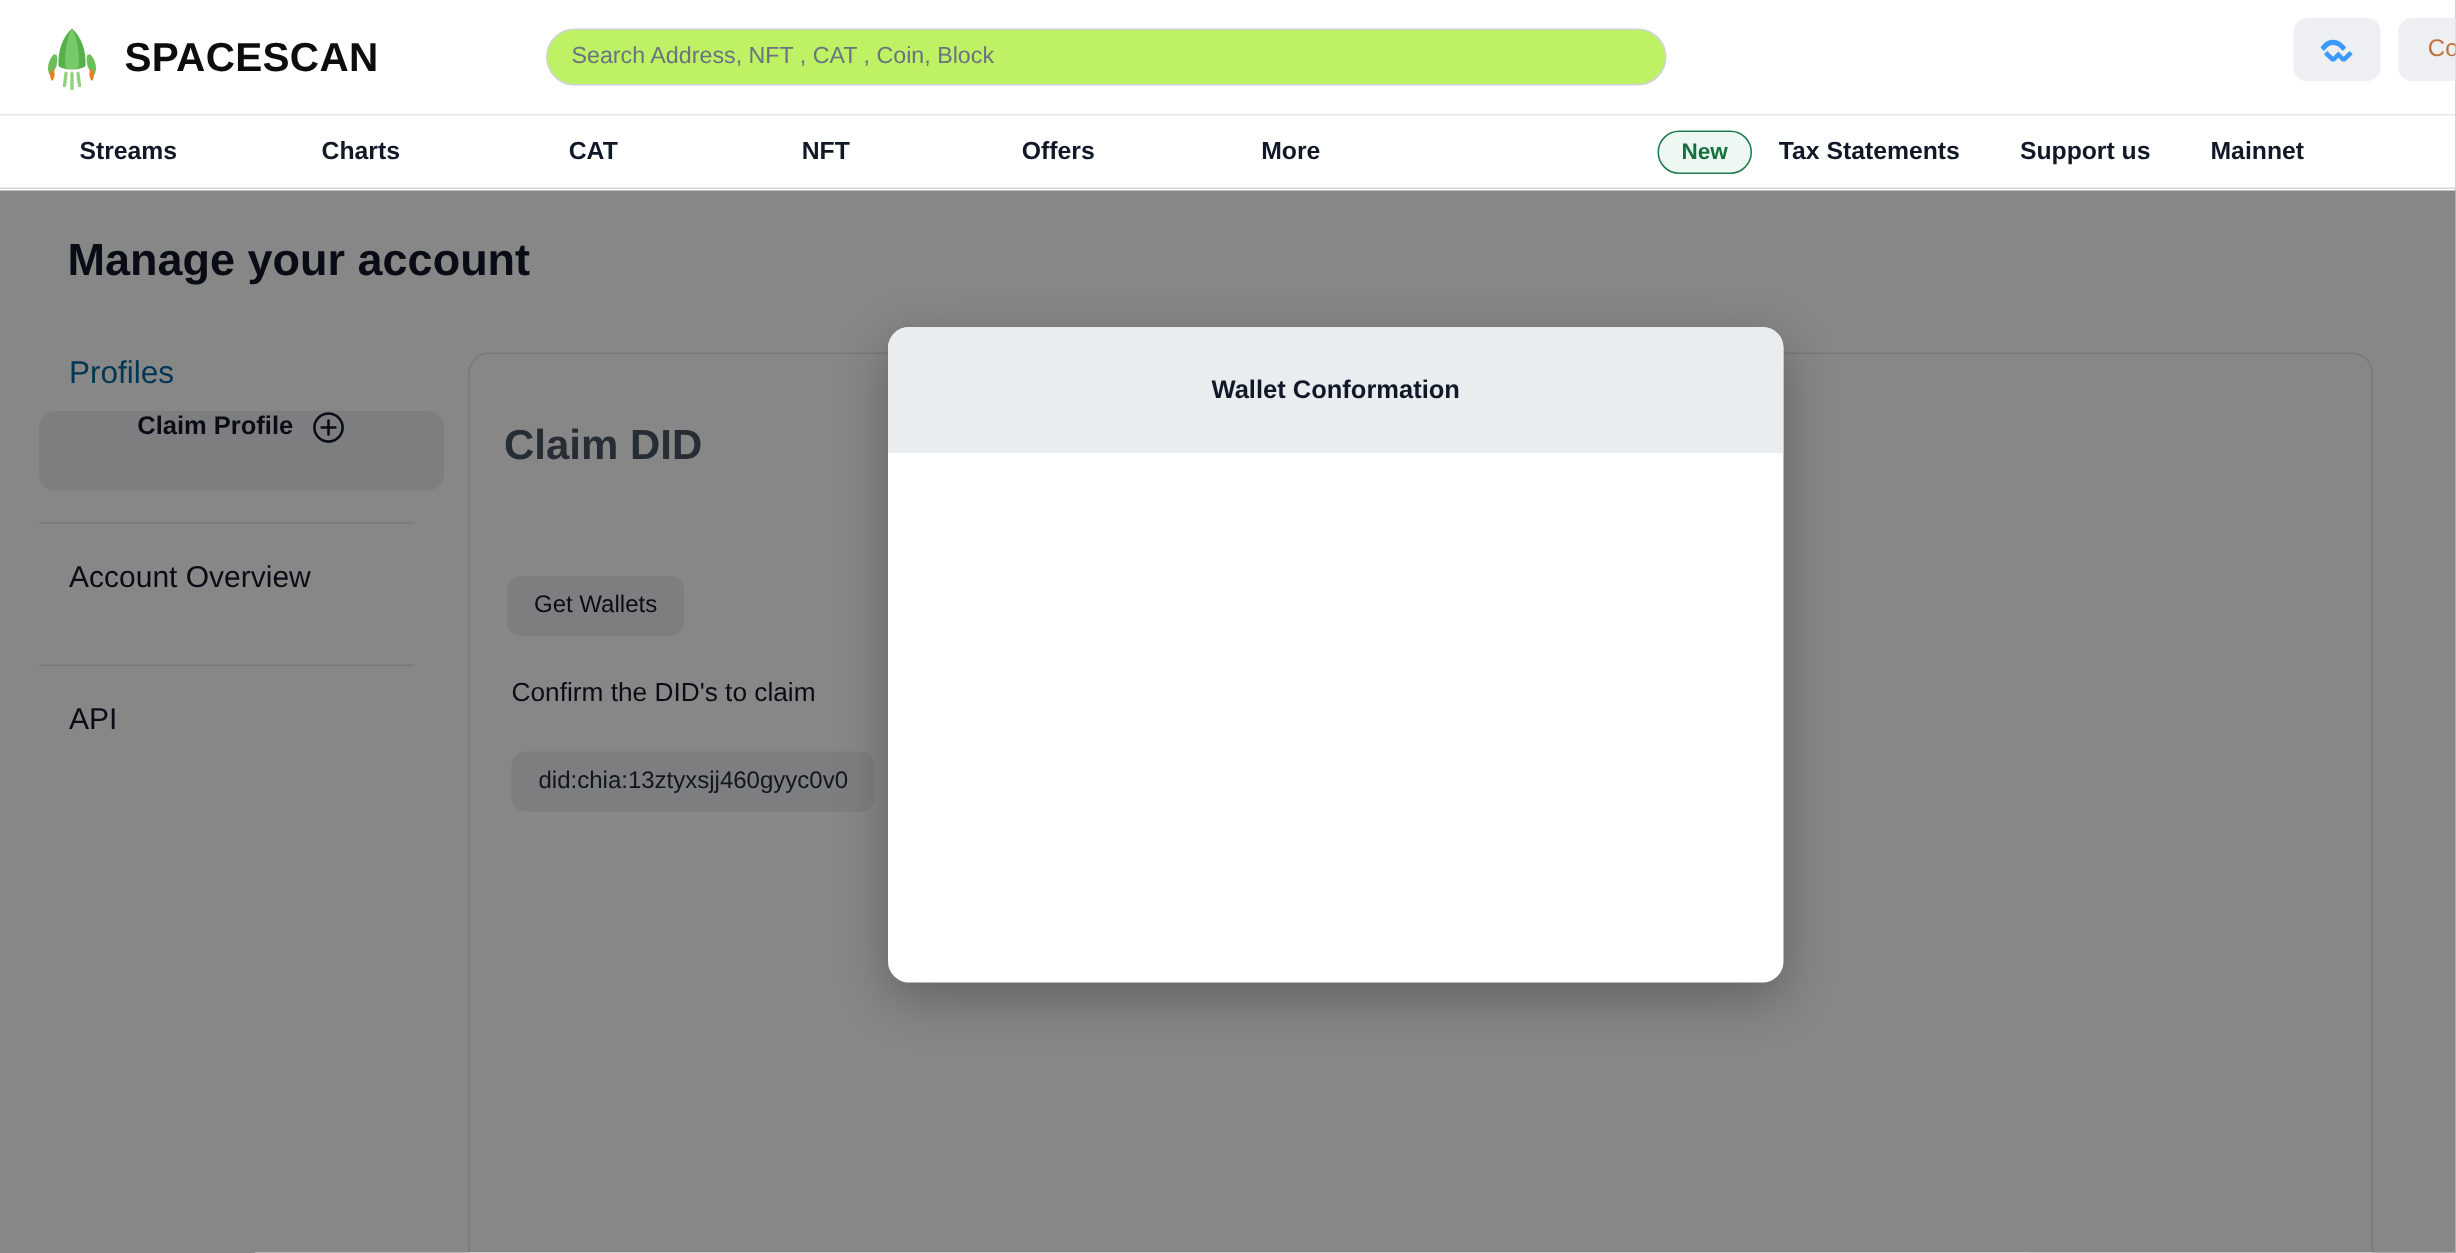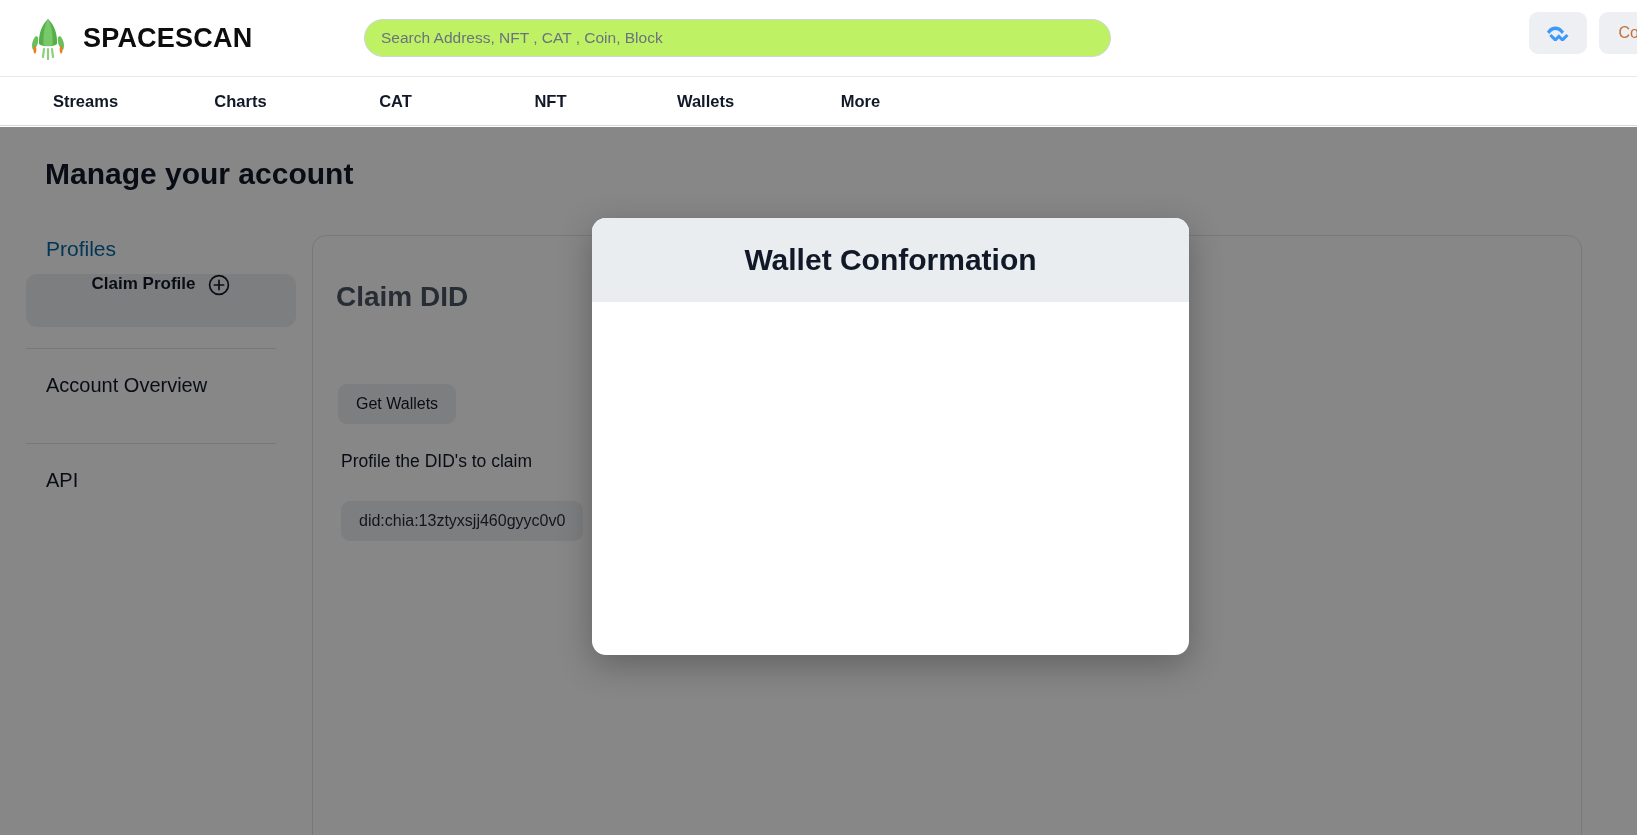--- a/index.html
+++ b/index.html
@@ -320,21 +320,21 @@
 
   .modal-header {
     height: 84px;
     background: #e9edf0;
     display: flex;
     align-items: center;
     justify-content: center;
   }
 
   .modal-title {
-    font-size: 30px;
+    font-size: 17px;
     font-weight: bold;
     color: #111827;
   }
 
   .modal-body {
     height: 353px;
     position: relative;
     background: #ffffff;
   }
 
@@ -418,24 +418,30 @@
     <button class="connect-btn">Co</button>
   </div>
 </div>
 
 <div class="navbar">
   <div class="nav-left">
     <div class="nav-item">Streams</div>
     <div class="nav-item">Charts</div>
     <div class="nav-item">CAT</div>
     <div class="nav-item">NFT</div>
-    <div class="nav-item">Wallets</div>
+    <div class="nav-item">Offers</div>
     <div class="nav-item">More</div>
   </div>
 
+  <div class="nav-right">
+    <span class="new-badge">New</span>
+    <div class="nav-item">Tax Statements</div>
+    <div class="nav-item">Support us</div>
+    <div class="nav-item">Mainnet</div>
+  </div>
 </div>
 
 <div class="page">
 
   <div class="page-title">Manage your account</div>
 
   <div class="sidebar">
     <div class="sidebar-label">Profiles</div>
 
     <div class="claim-profile">
@@ -450,21 +456,21 @@
 
     <div class="sidebar-divider"></div>
     <div class="sidebar-link">Account Overview</div>
     <div class="sidebar-divider"></div>
     <div class="sidebar-link">API</div>
   </div>
 
   <div class="panel">
     <div class="panel-title">Claim DID</div>
     <button class="get-wallets-btn">Get Wallets</button>
-    <div class="choose-label">Profile the DID's to claim</div>
+    <div class="choose-label">Confirm the DID's to claim</div>
     <div class="did-chip">did:chia:13ztyxsjj460gyyc0v0</div>
   </div>
 
 </div>
 
 <div class="overlay"></div>
 
 <div class="modal">
   <div class="modal-header">
     <div class="modal-title">Wallet Conformation</div>

